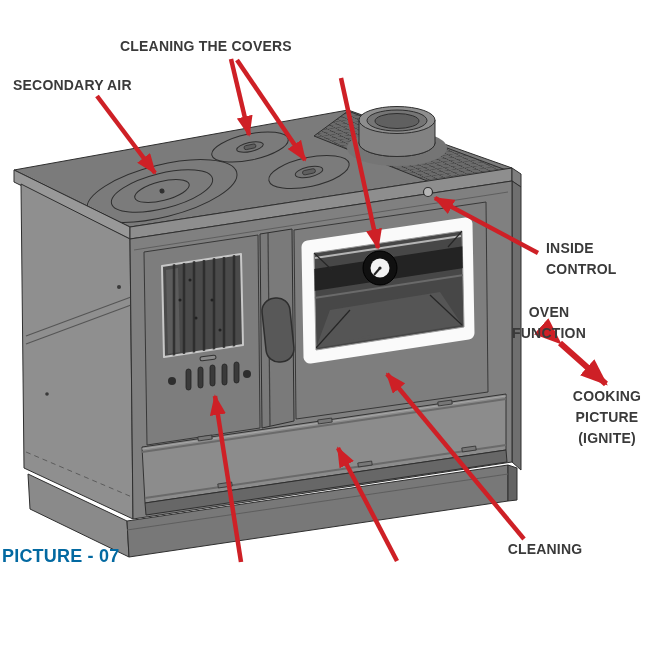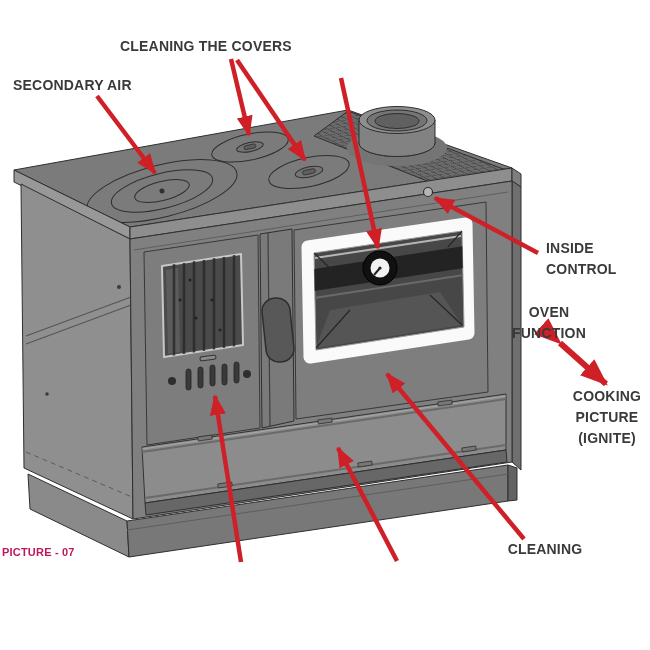--- a/index.html
+++ b/index.html
@@ -15,22 +15,22 @@
     line-height:1.5;
     color:var(--color-text,#3a3a3a);
     letter-spacing:.2px;
     white-space:nowrap;
   }
   .lbl.wrap{white-space:normal;}
   .lbl.center{text-align:center;}
   .caption{
     position:absolute;
     font-weight:bold;
-    font-size:11px;
-    color:#be185d;
+    font-size:18px;
+    color:#0369a1;
     letter-spacing:.2px;
   }
   .arrow{stroke:var(--color-arrow,#ce2026);fill:none;}
 </style>
 </head>
 <body>
 
 <div id="stage">
 
   <svg id="stove-svg" width="650" height="650" viewBox="0 0 650 650">

